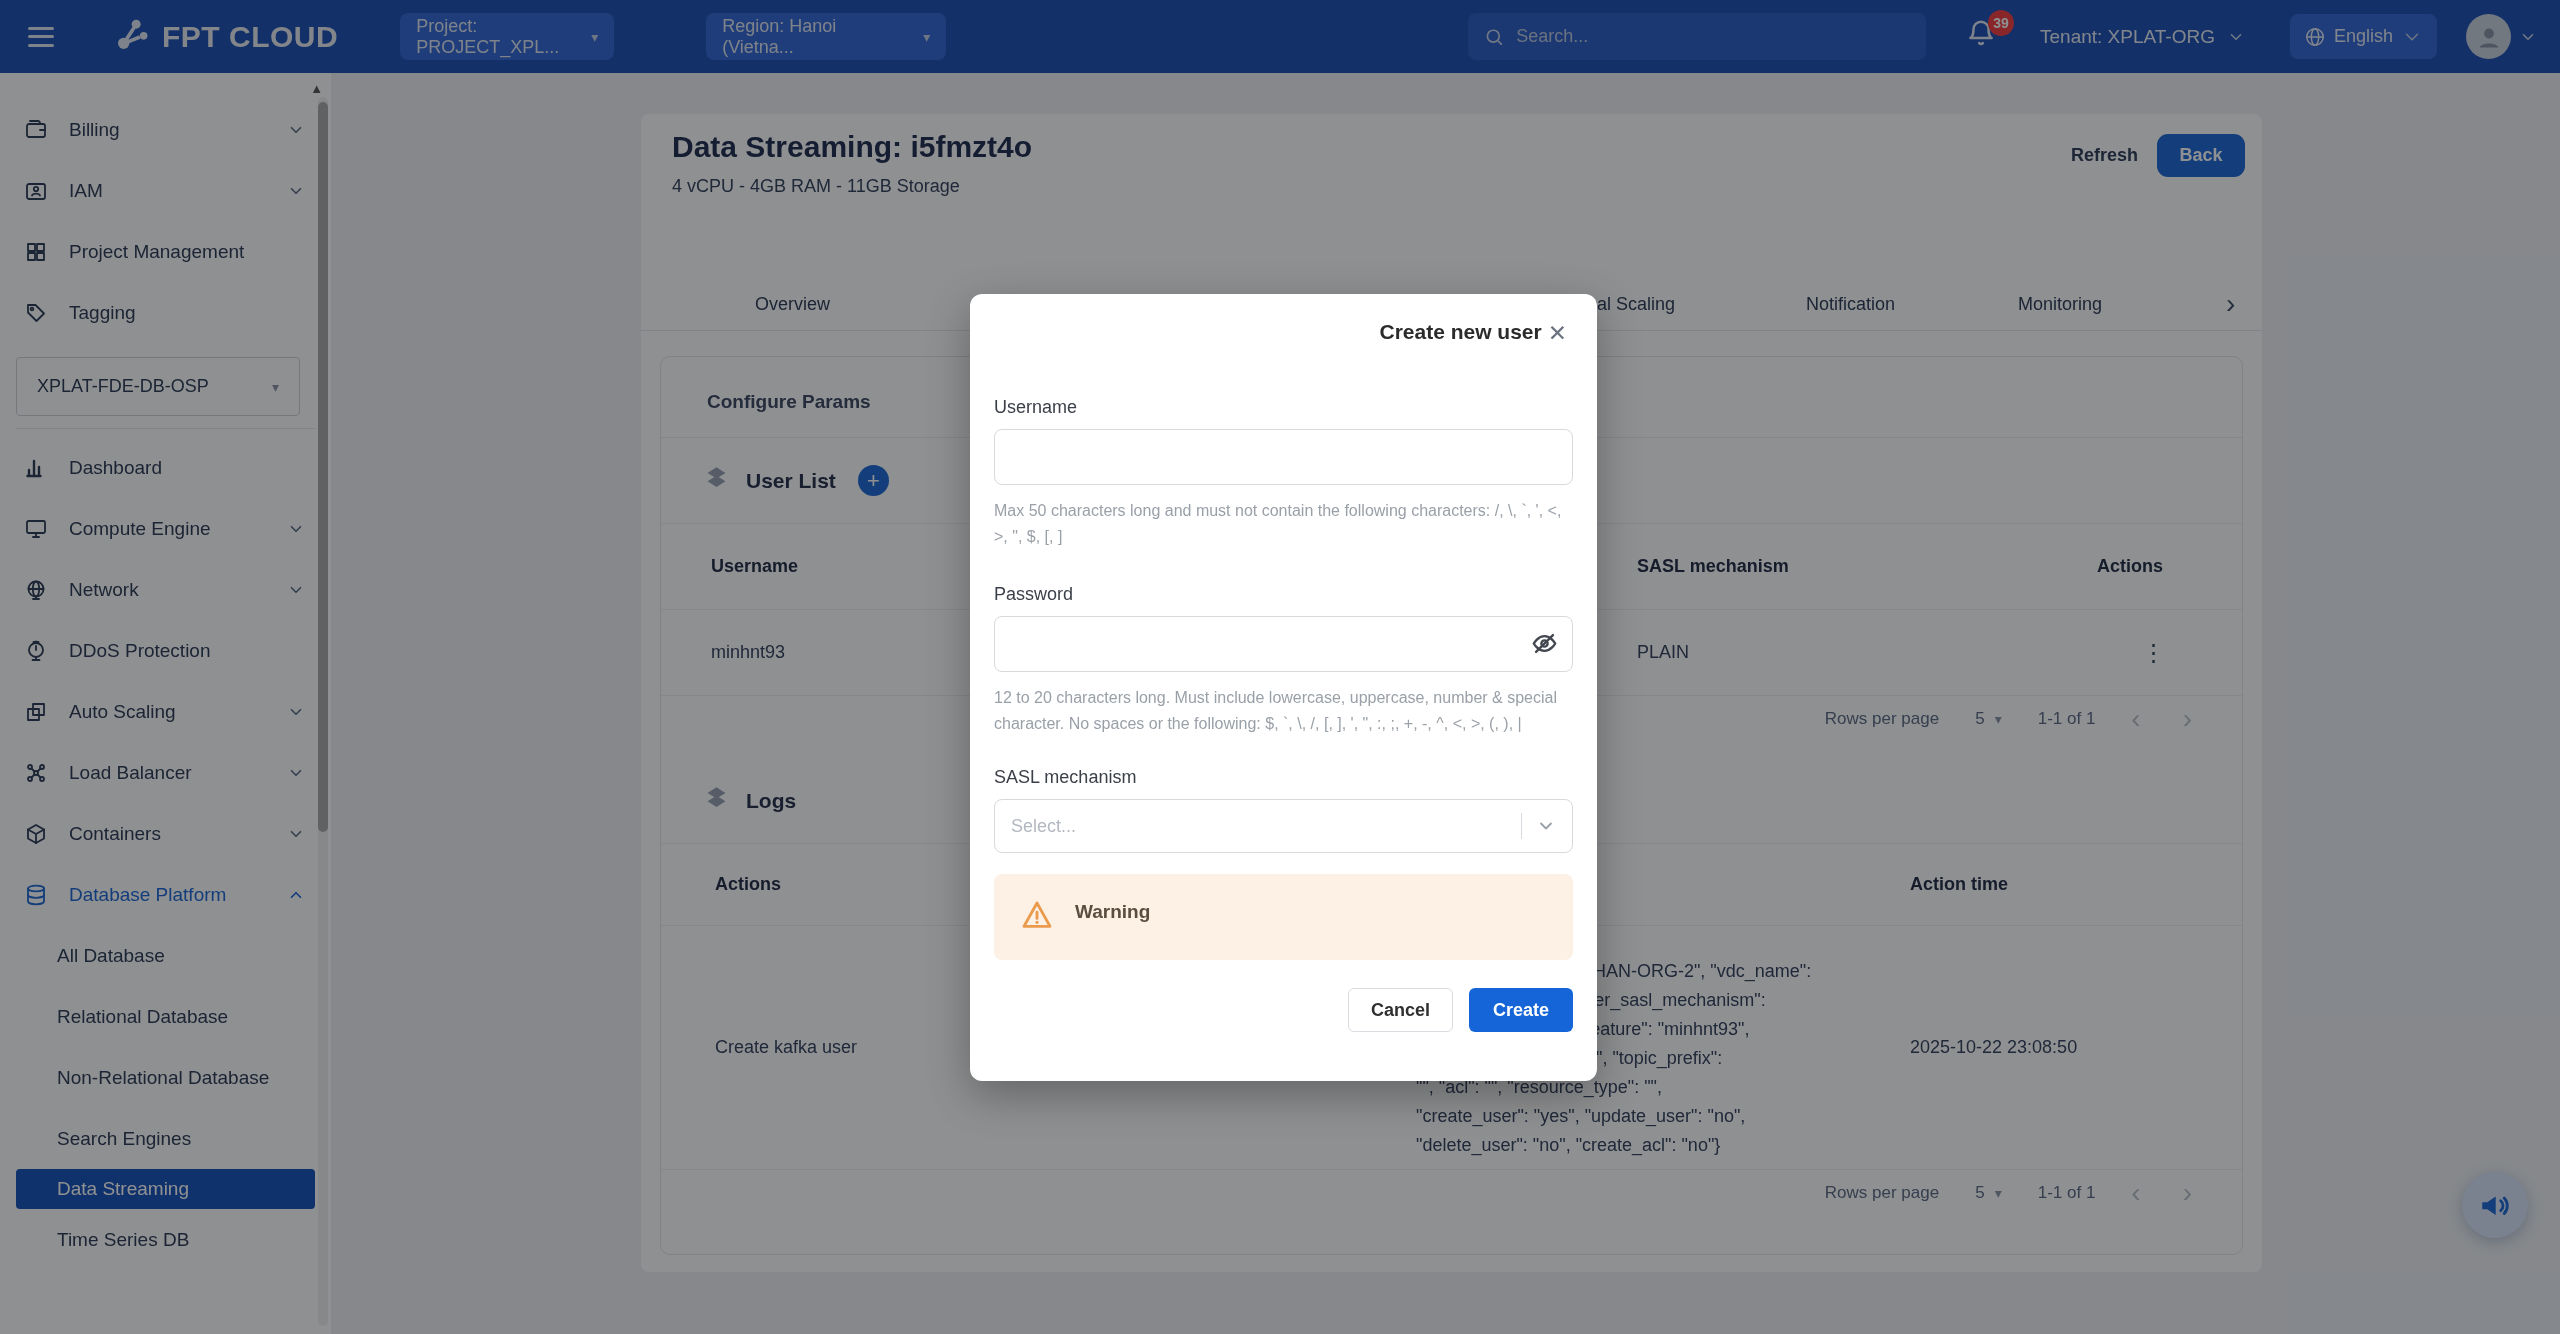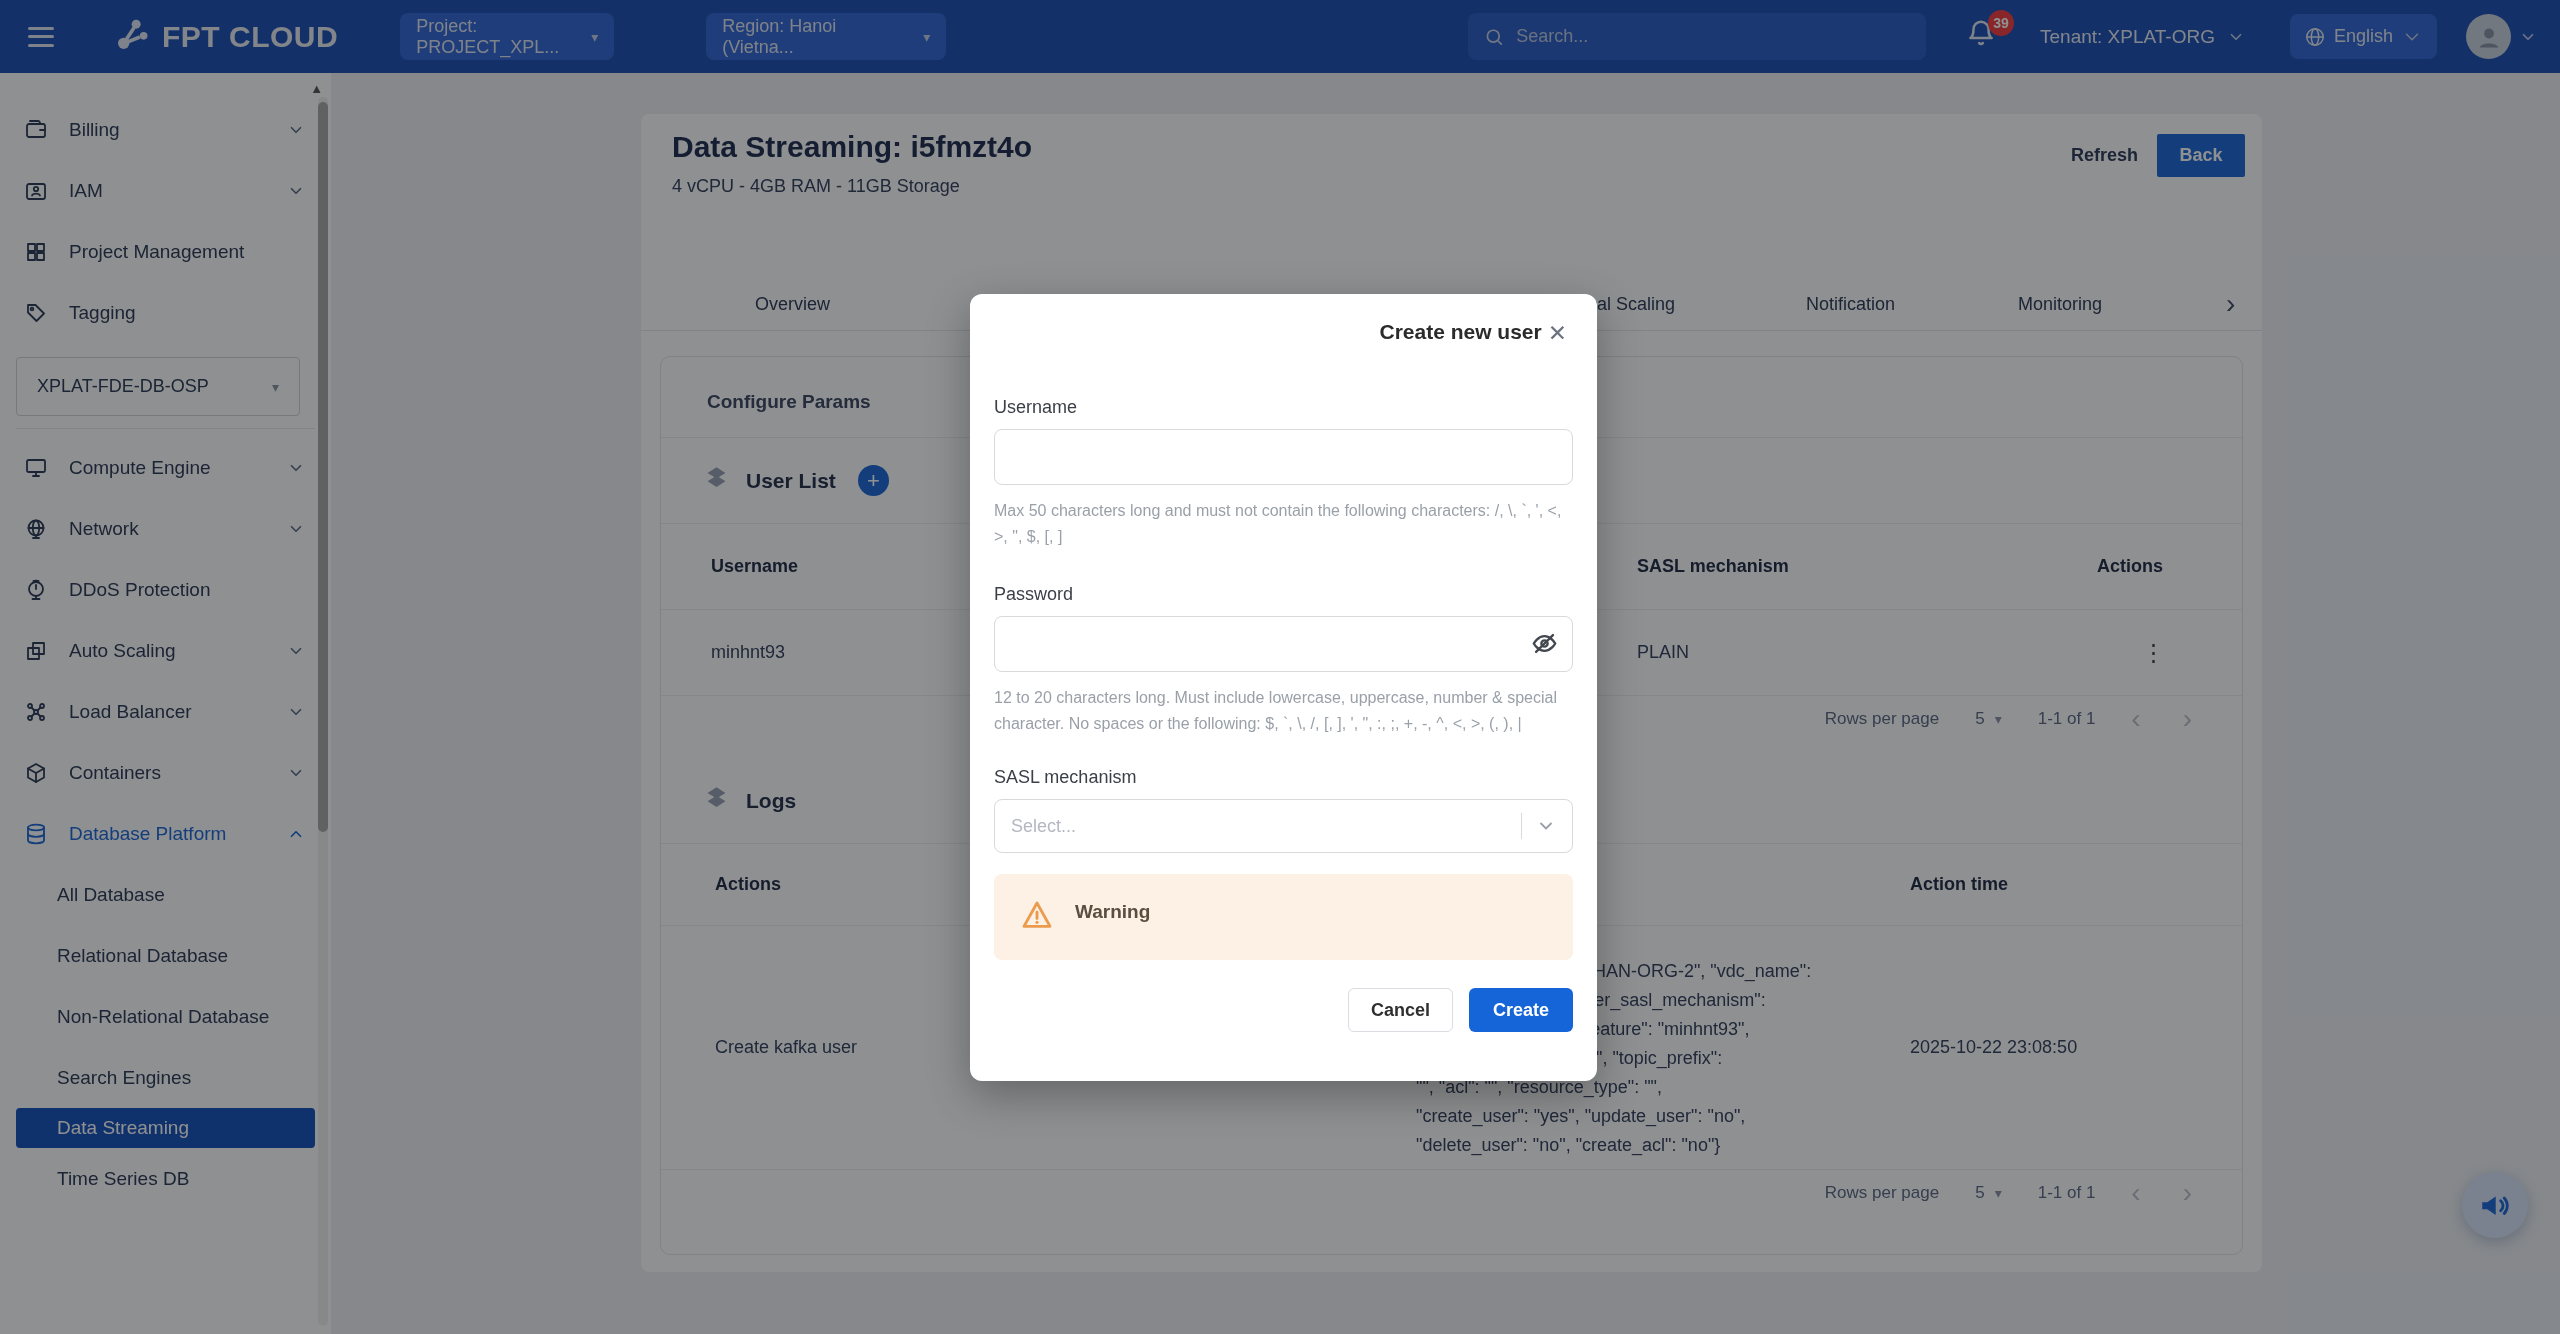--- a/index.html
+++ b/index.html
@@ -46,21 +46,21 @@
   .sb-item.blue { color:#1a66d6; }
   .sb-item.blue .chv { stroke:#1a66d6; }
   .sb-sub { height:61px; display:flex; align-items:center; padding-left:57px; font-size:19px; color:#2b3a55; cursor:pointer; }
   .sb-sub.active { margin:0 16px; padding-left:41px; height:40px; background:#1450bb; color:#fff; border-radius:4px; }
 
   
   .main { position:absolute; left:331px; top:73px; right:0; bottom:0; background:#eef1f5; }
   .card { position:absolute; left:310px; top:41px; width:1621px; height:1158px; background:#fff; border-radius:8px; }
   .page-title { position:absolute; left:31px; top:16px; font-size:30px; font-weight:bold; color:#1d2b4e; }
   .refresh-btn { position:absolute; left:1420px; top:20px; height:42px; padding:0 10px; background:none; border:none; font-size:18px; font-weight:600; color:#2d3b58; cursor:pointer; font-family:"Liberation Sans",sans-serif; }
-  .back-btn { position:absolute; left:1516px; top:20px; height:43px; width:88px; background:#1a66d6; color:#fff; border:none; border-radius:2px; font-size:18px; font-weight:600; cursor:pointer; font-family:"Liberation Sans",sans-serif; }
+  .back-btn { position:absolute; left:1516px; top:20px; height:43px; width:88px; background:#1a66d6; color:#fff; border:none; border-radius:11px; font-size:18px; font-weight:600; cursor:pointer; font-family:"Liberation Sans",sans-serif; }
   .subtitle { position:absolute; left:31px; top:62px; font-size:18px; color:#33415e; }
   .status-row { position:absolute; left:31px; top:98px; display:flex; align-items:center; gap:58px; font-size:18px; color:#3a4a63; }
   .status-row .grp { display:flex; align-items:center; gap:10px; }
   .status-row b { color:#1f2a44; font-weight:bold; }
   .dot { width:13px; height:13px; border-radius:50%; background:#27b368; display:inline-block; }
   .tabs-row { position:absolute; left:0; top:164px; width:1621px; height:53px; border-bottom:1px solid #e4e7ec; }
   .tab { position:absolute; top:0; height:52px; line-height:52px; font-size:18px; color:#2c3a57; cursor:pointer; white-space:nowrap; }
   .tabs-chevron { position:absolute; left:1585px; top:10px; font-size:28px; color:#3a4a63; cursor:pointer; }
 
   
@@ -241,20 +241,28 @@
     </div>
 
     <div class="sb-select">
       <span>XPLAT-FDE-DB-OSP</span>
       <span class="caret" style="color:#8a94a6">▾</span>
     </div>
     <div class="sb-divider"></div>
 
     <div class="sb-item">
       <span class="sb-ico">
+          <svg viewBox="0 0 24 24" style="stroke-width:2.4">
+            <path d="M5 20v-6M10 20V5M15 20v-9M3.5 20h13"></path>
+          </svg>
+        </span>
+      <span class="sb-label">Dashboard</span>
+    </div>
+    <div class="sb-item">
+      <span class="sb-ico">
           <svg viewBox="0 0 24 24">
             <rect x="3" y="4" width="18" height="12" rx="1.5"></rect>
             <path d="M9 20h6M12 16v4"></path>
           </svg>
         </span>
       <span class="sb-label">Compute Engine</span>
       <svg class="chv" viewBox="0 0 24 24">
           <polyline points="6 9 12 15 18 9"></polyline>
         </svg>
     </div>

